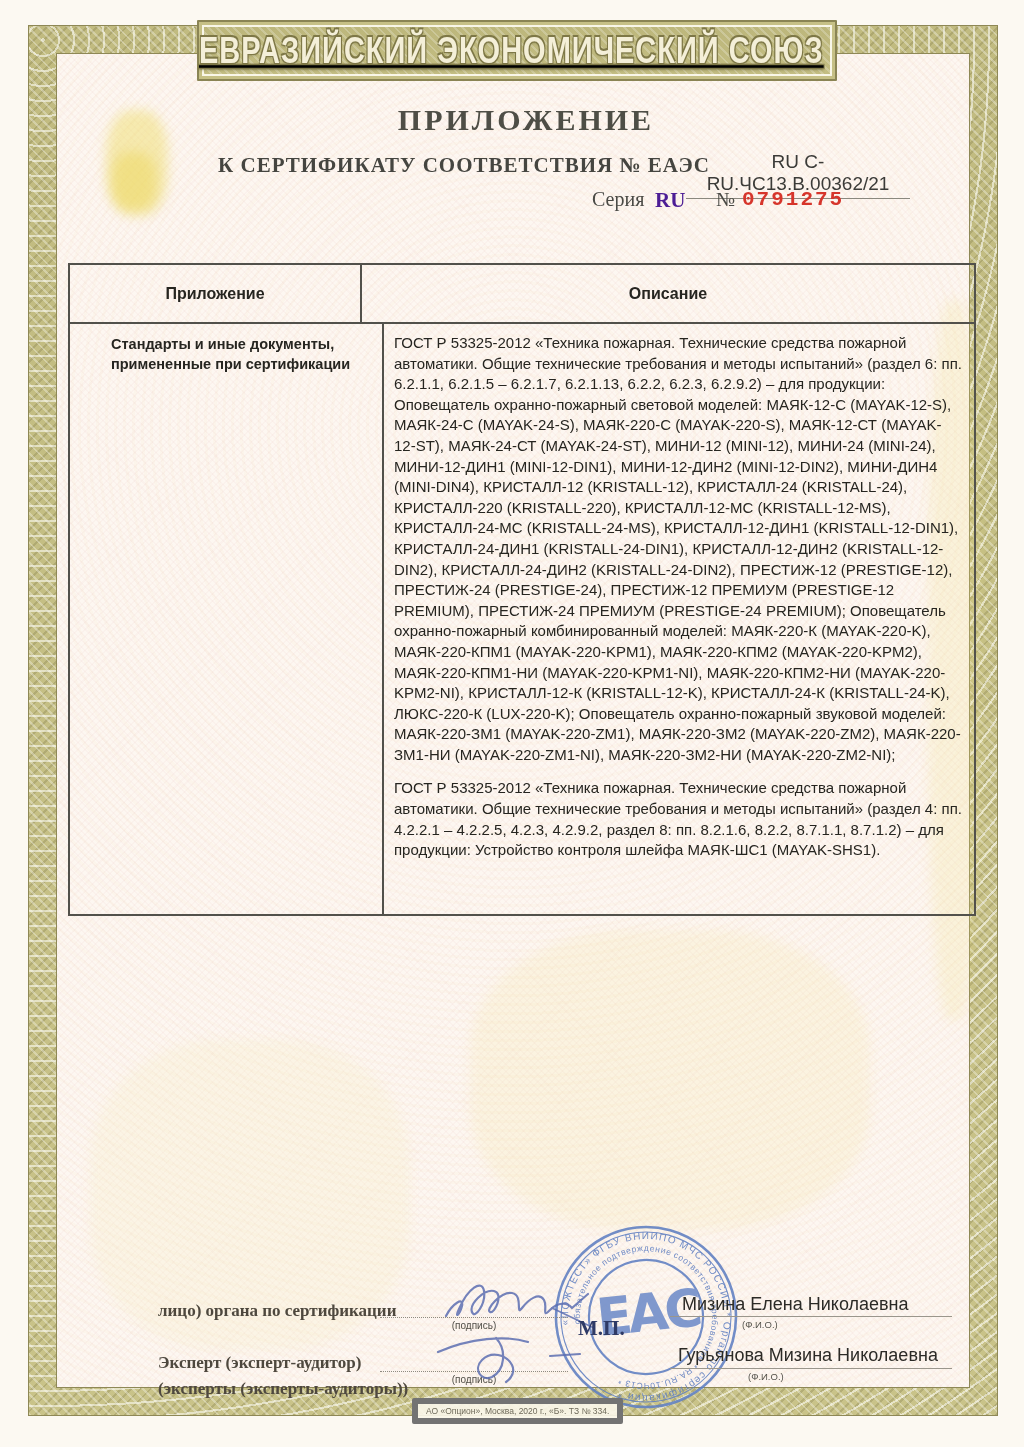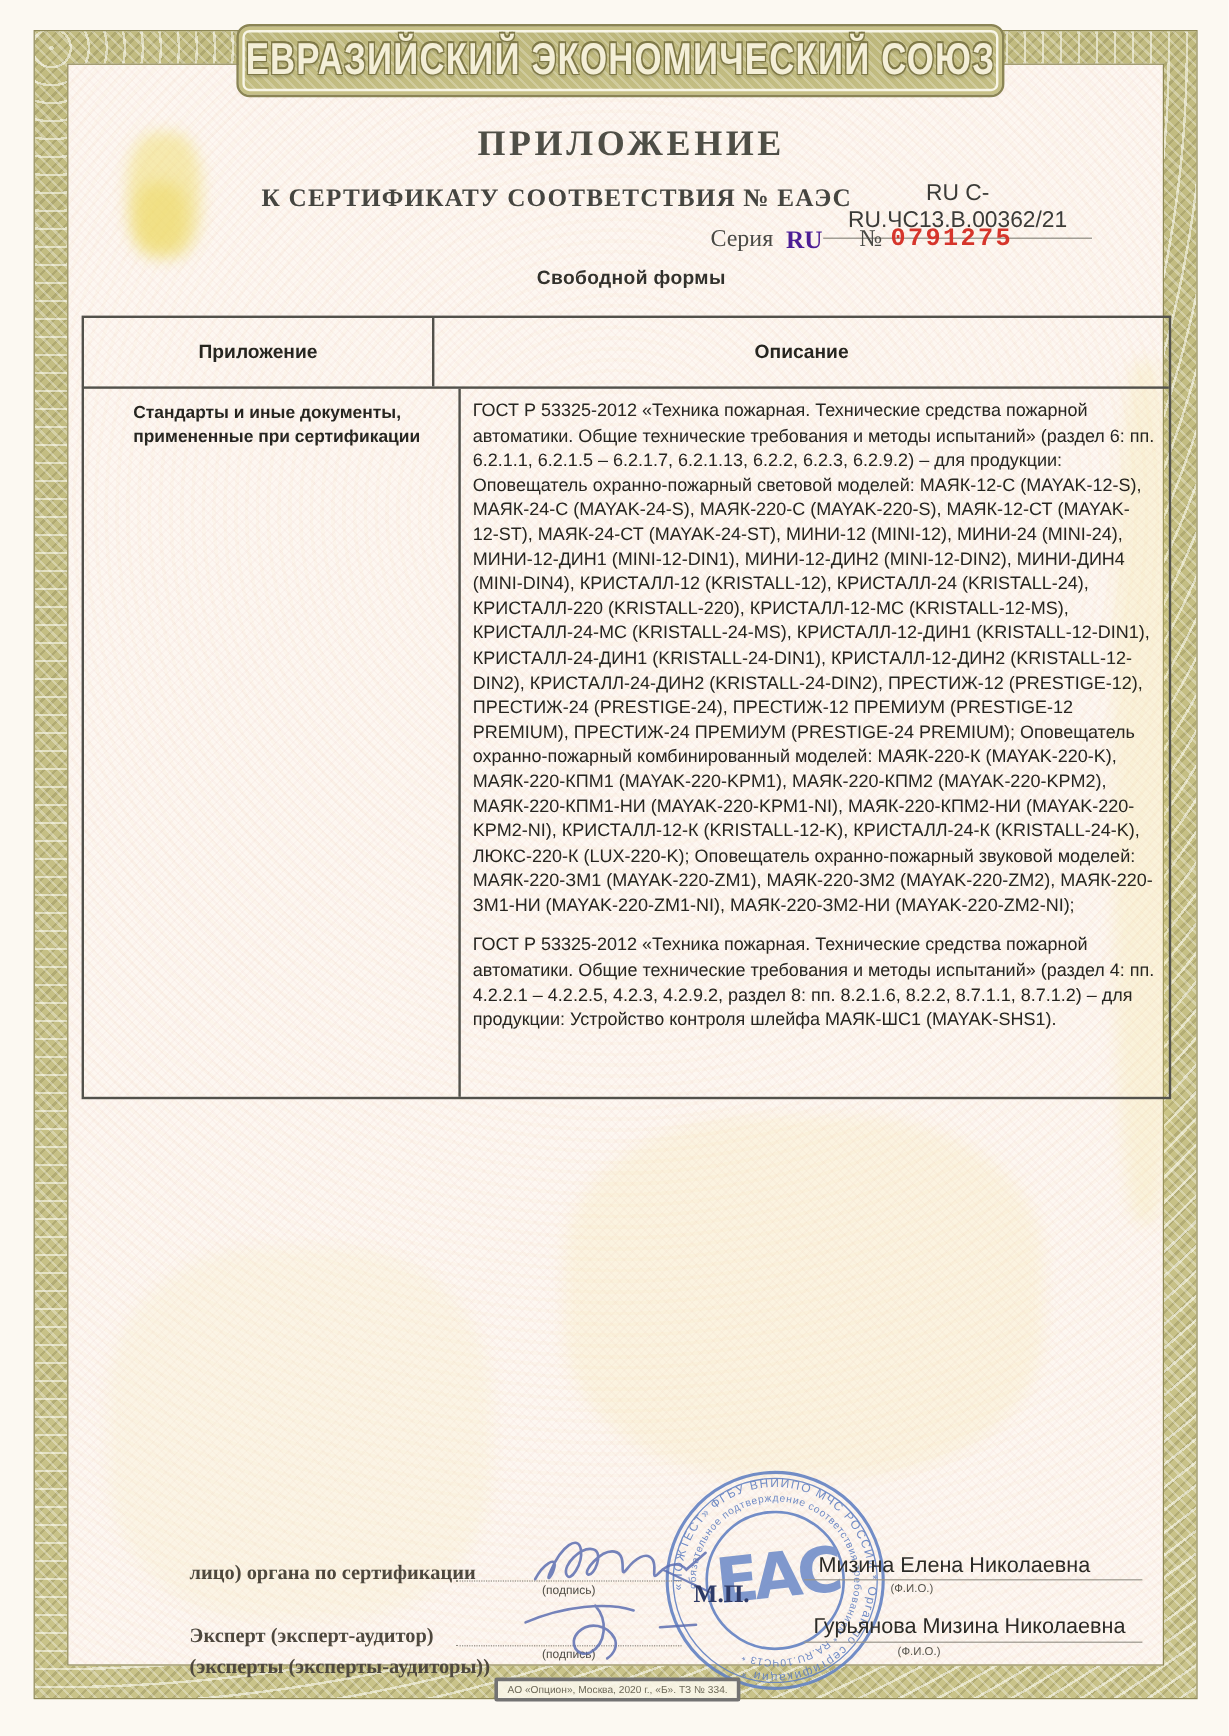--- a/index.html
+++ b/index.html
@@ -22,26 +22,26 @@
       #fdf7f1;}
   .wm{position:absolute;z-index:2;filter:blur(6px);border-radius:40%;}
   .wm1{left:106px;top:110px;width:62px;height:106px;background:rgba(240,222,110,.50);}
   .wm2{left:112px;top:152px;width:44px;height:58px;background:rgba(236,212,84,.45);}
   .wm3{left:928px;top:300px;width:52px;height:720px;background:rgba(240,226,132,.20);}
   .wm4{left:470px;top:930px;width:400px;height:300px;background:rgba(242,230,152,.18);}
   .wm5{left:90px;top:1040px;width:320px;height:310px;background:rgba(246,238,186,.22);}
 
   
   .banner{position:absolute;left:197px;top:20px;width:636px;height:57px;z-index:6;
-    border:2px solid #8a8454;border-radius:11px;
+    border:2px solid #8a8454;border-radius:1px;
     box-shadow:inset 0 0 0 3px #c6c086, inset 0 0 0 5px rgba(253,251,240,.92);
     background:
       repeating-linear-gradient(45deg, rgba(255,255,255,.22) 0 2px, transparent 2px 6px),
       linear-gradient(#bcb67b,#c4be83);
-    display:flex;align-items:center;justify-content:center;}
+    display:flex;align-items:center;text-decoration:underline;}
   .banner-text{font-weight:bold;font-size:29px;letter-spacing:1px;color:#f4efd8;white-space:nowrap;
     transform:scale(1.0,1.28);display:inline-block;
     text-shadow:1px 1px 0 #7e7847,-1px -1px 0 #7e7847,1px -1px 0 #7e7847,-1px 1px 0 #7e7847,0 2px 2px rgba(90,85,50,.35);}
 
   .doc-title{position:absolute;left:28px;top:103px;width:996px;text-align:center;z-index:3;
     font-family:"Liberation Serif",serif;font-weight:bold;font-size:30px;letter-spacing:3px;color:#4e4e46;}
   .cert-line-label{position:absolute;left:218px;top:153px;z-index:3;
     font-family:"Liberation Serif",serif;font-size:21px;letter-spacing:1px;color:#454540;font-weight:600;}
   .cert-number{position:absolute;left:686px;top:151px;width:224px;z-index:3;text-align:center;
     font-size:19px;color:#3b3b38;border-bottom:1.5px solid #8a887e;padding-bottom:3px;}
@@ -90,21 +90,21 @@
   .nline-head{top:1316px;}
   .nline-expert{top:1368px;}
   .fio-caption{position:absolute;z-index:6;font-size:9.5px;color:#55534c;}
   .fio-head{left:742px;top:1319px;}
   .fio-expert{left:748px;top:1371px;}
   .mp-caption{position:absolute;left:578px;top:1316px;z-index:8;
     font-family:Liberation Serif, serif;font-weight:bold;font-size:21px;color:#2e3a66;}
   .stamp{position:absolute;left:546px;top:1217px;z-index:5;opacity:.88;transform:rotate(-6deg);}
 
   .imprint{position:absolute;left:412px;top:1398px;z-index:6;
-    background:rgba(250,246,232,.92);border:3px solid #737373;border-radius:2px;
+    background:rgba(250,246,232,.92);border:6px solid #737373;border-radius:2px;
     padding:2px 8px;font-size:8.5px;color:#6e6a5a;white-space:nowrap;}
 </style>
 </head>
 <body>
 
 <div class="sheet">
 
   <div class="border-frame">
     <div class="inner-page"></div>
   </div>
@@ -124,21 +124,20 @@
   <div class="cert-line-label">К СЕРТИФИКАТУ СООТВЕТСТВИЯ № ЕАЭС</div>
   <div class="cert-number">RU C-RU.ЧС13.В.00362/21</div>
 
   <div class="series-row">
     <span class="series-label">Серия</span>
     <span class="series-value">RU</span>
     <span class="number-sign">№</span>
     <span class="form-number">0791275</span>
   </div>
 
-  <div class="form-kind">Свободной формы</div>
 
   <div class="doc-table">
     <div class="thead">
       <div class="th col1">Приложение</div>
       <div class="th col2">Описание</div>
     </div>
     <div class="tbody">
       <div class="col1 td1">
         <div class="cell-bold">Стандарты и иные документы, примененные при сертификации</div>
       </div>

